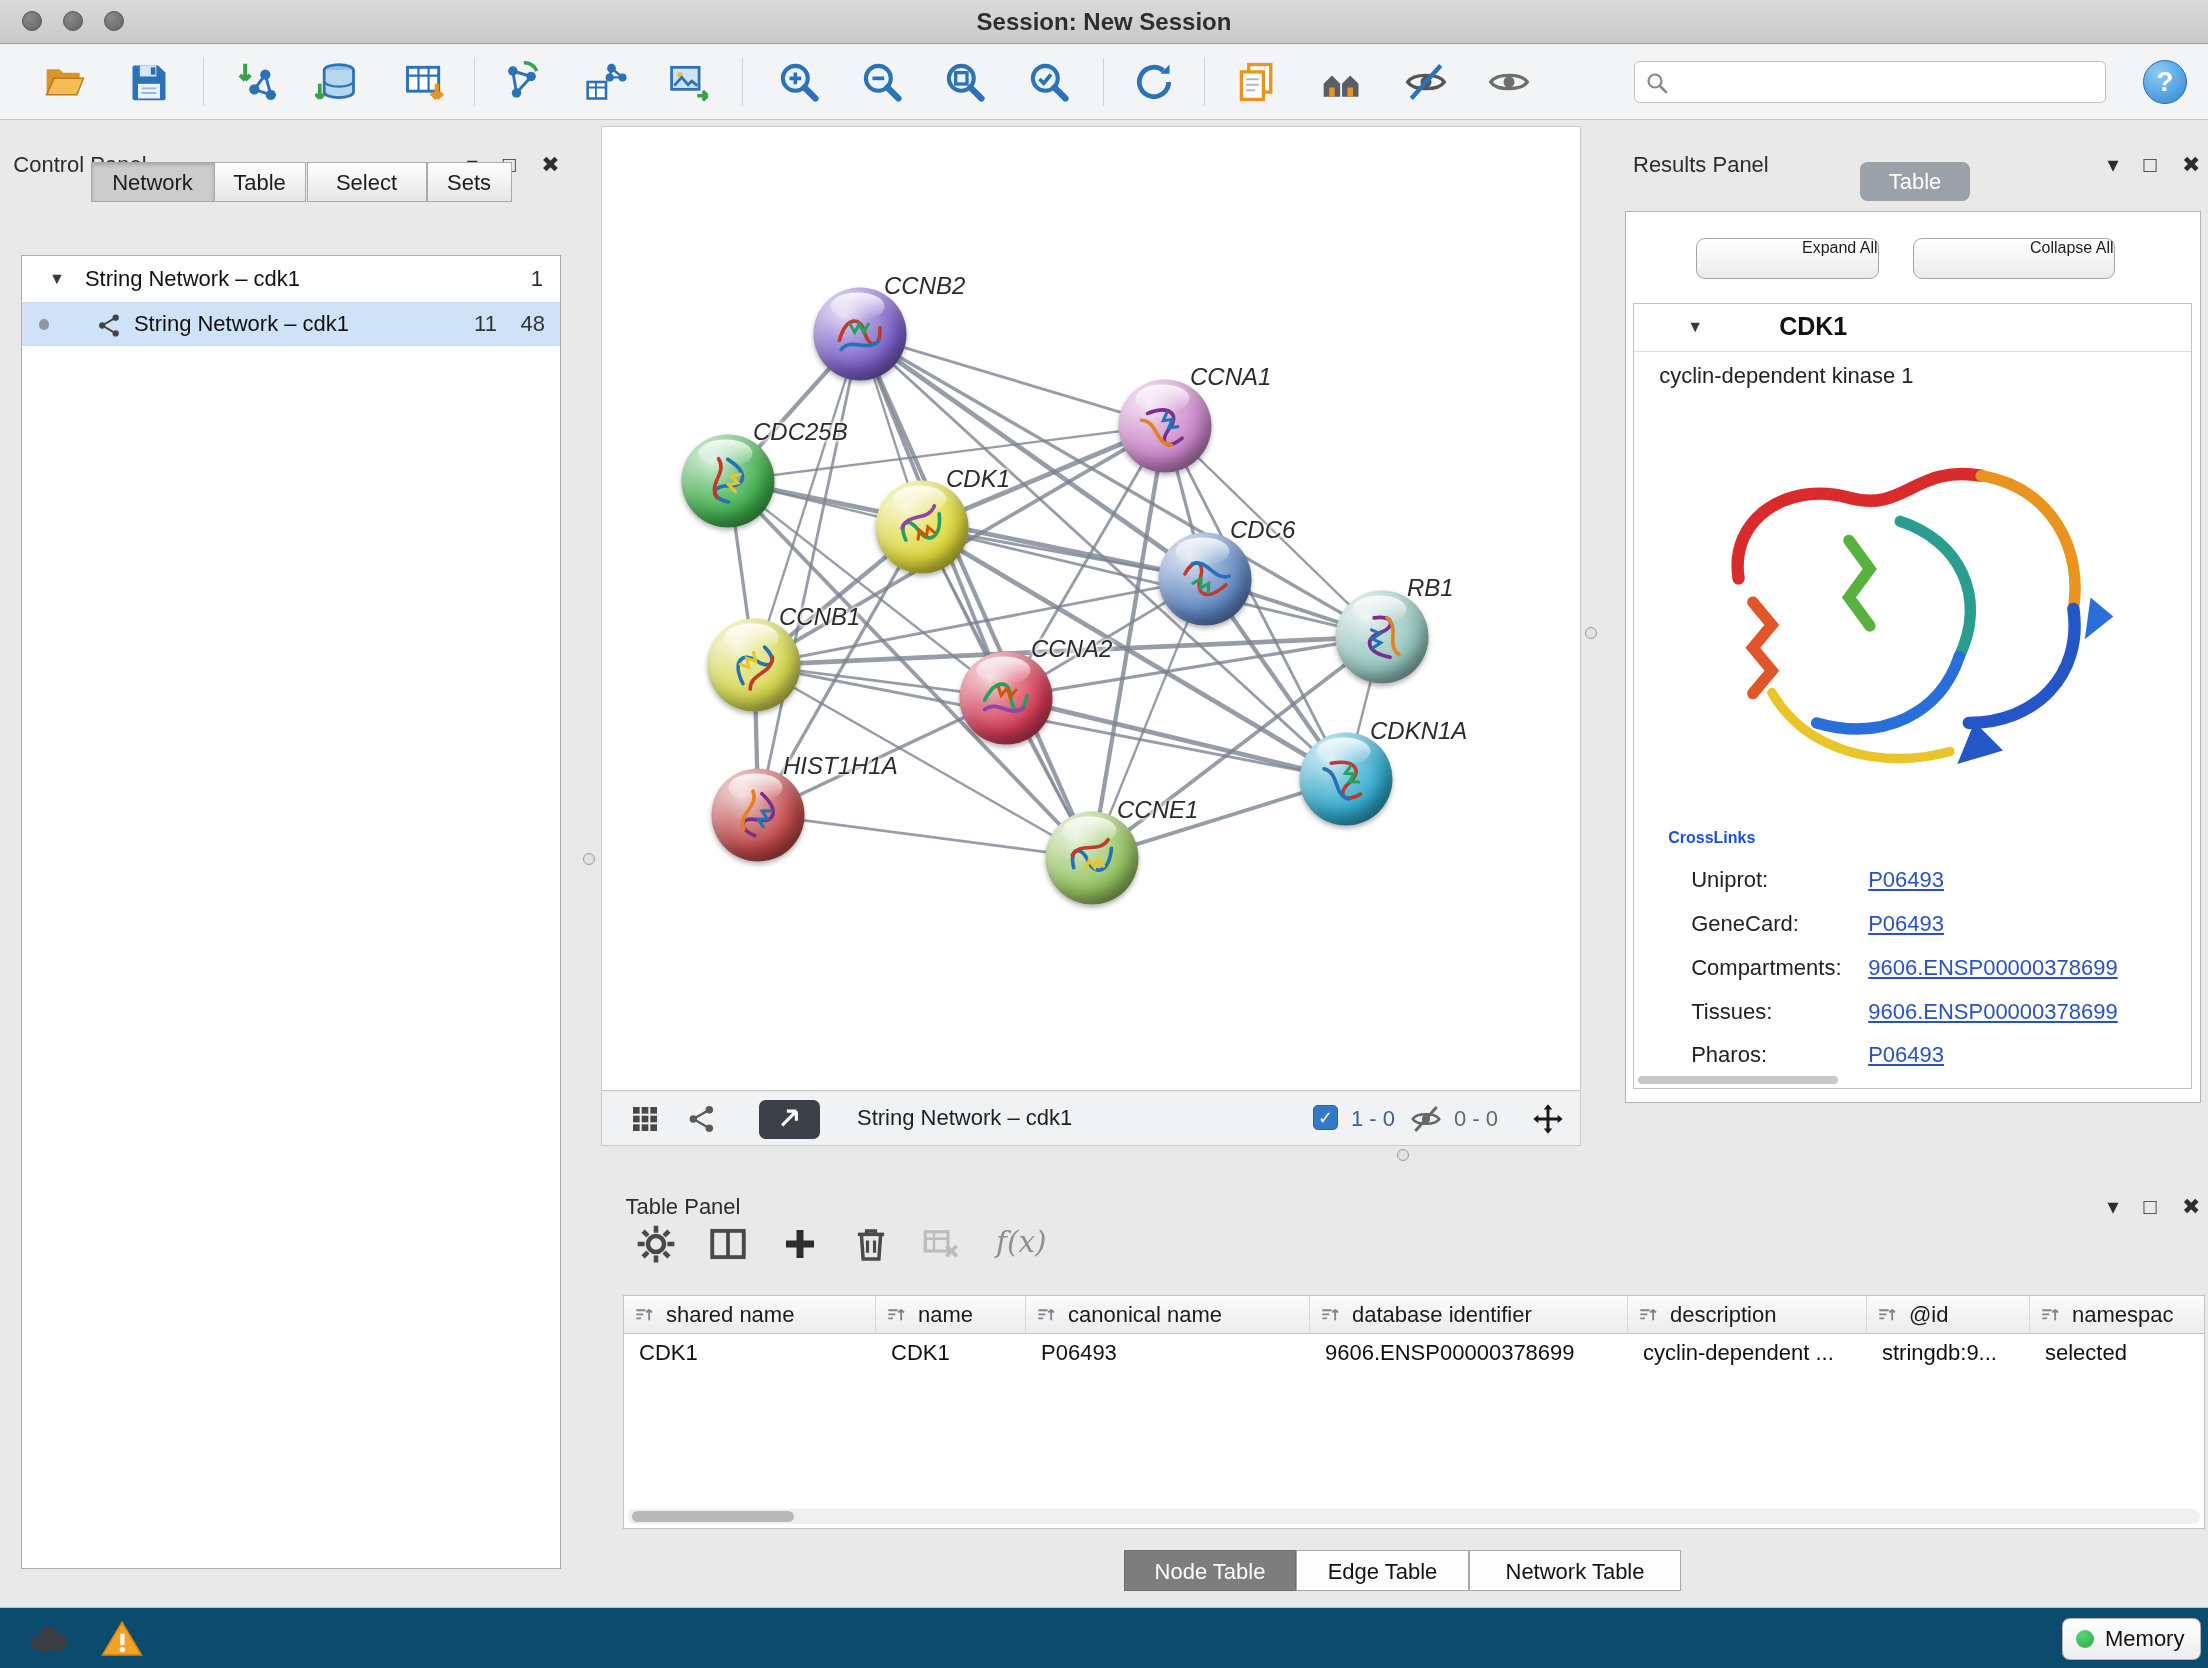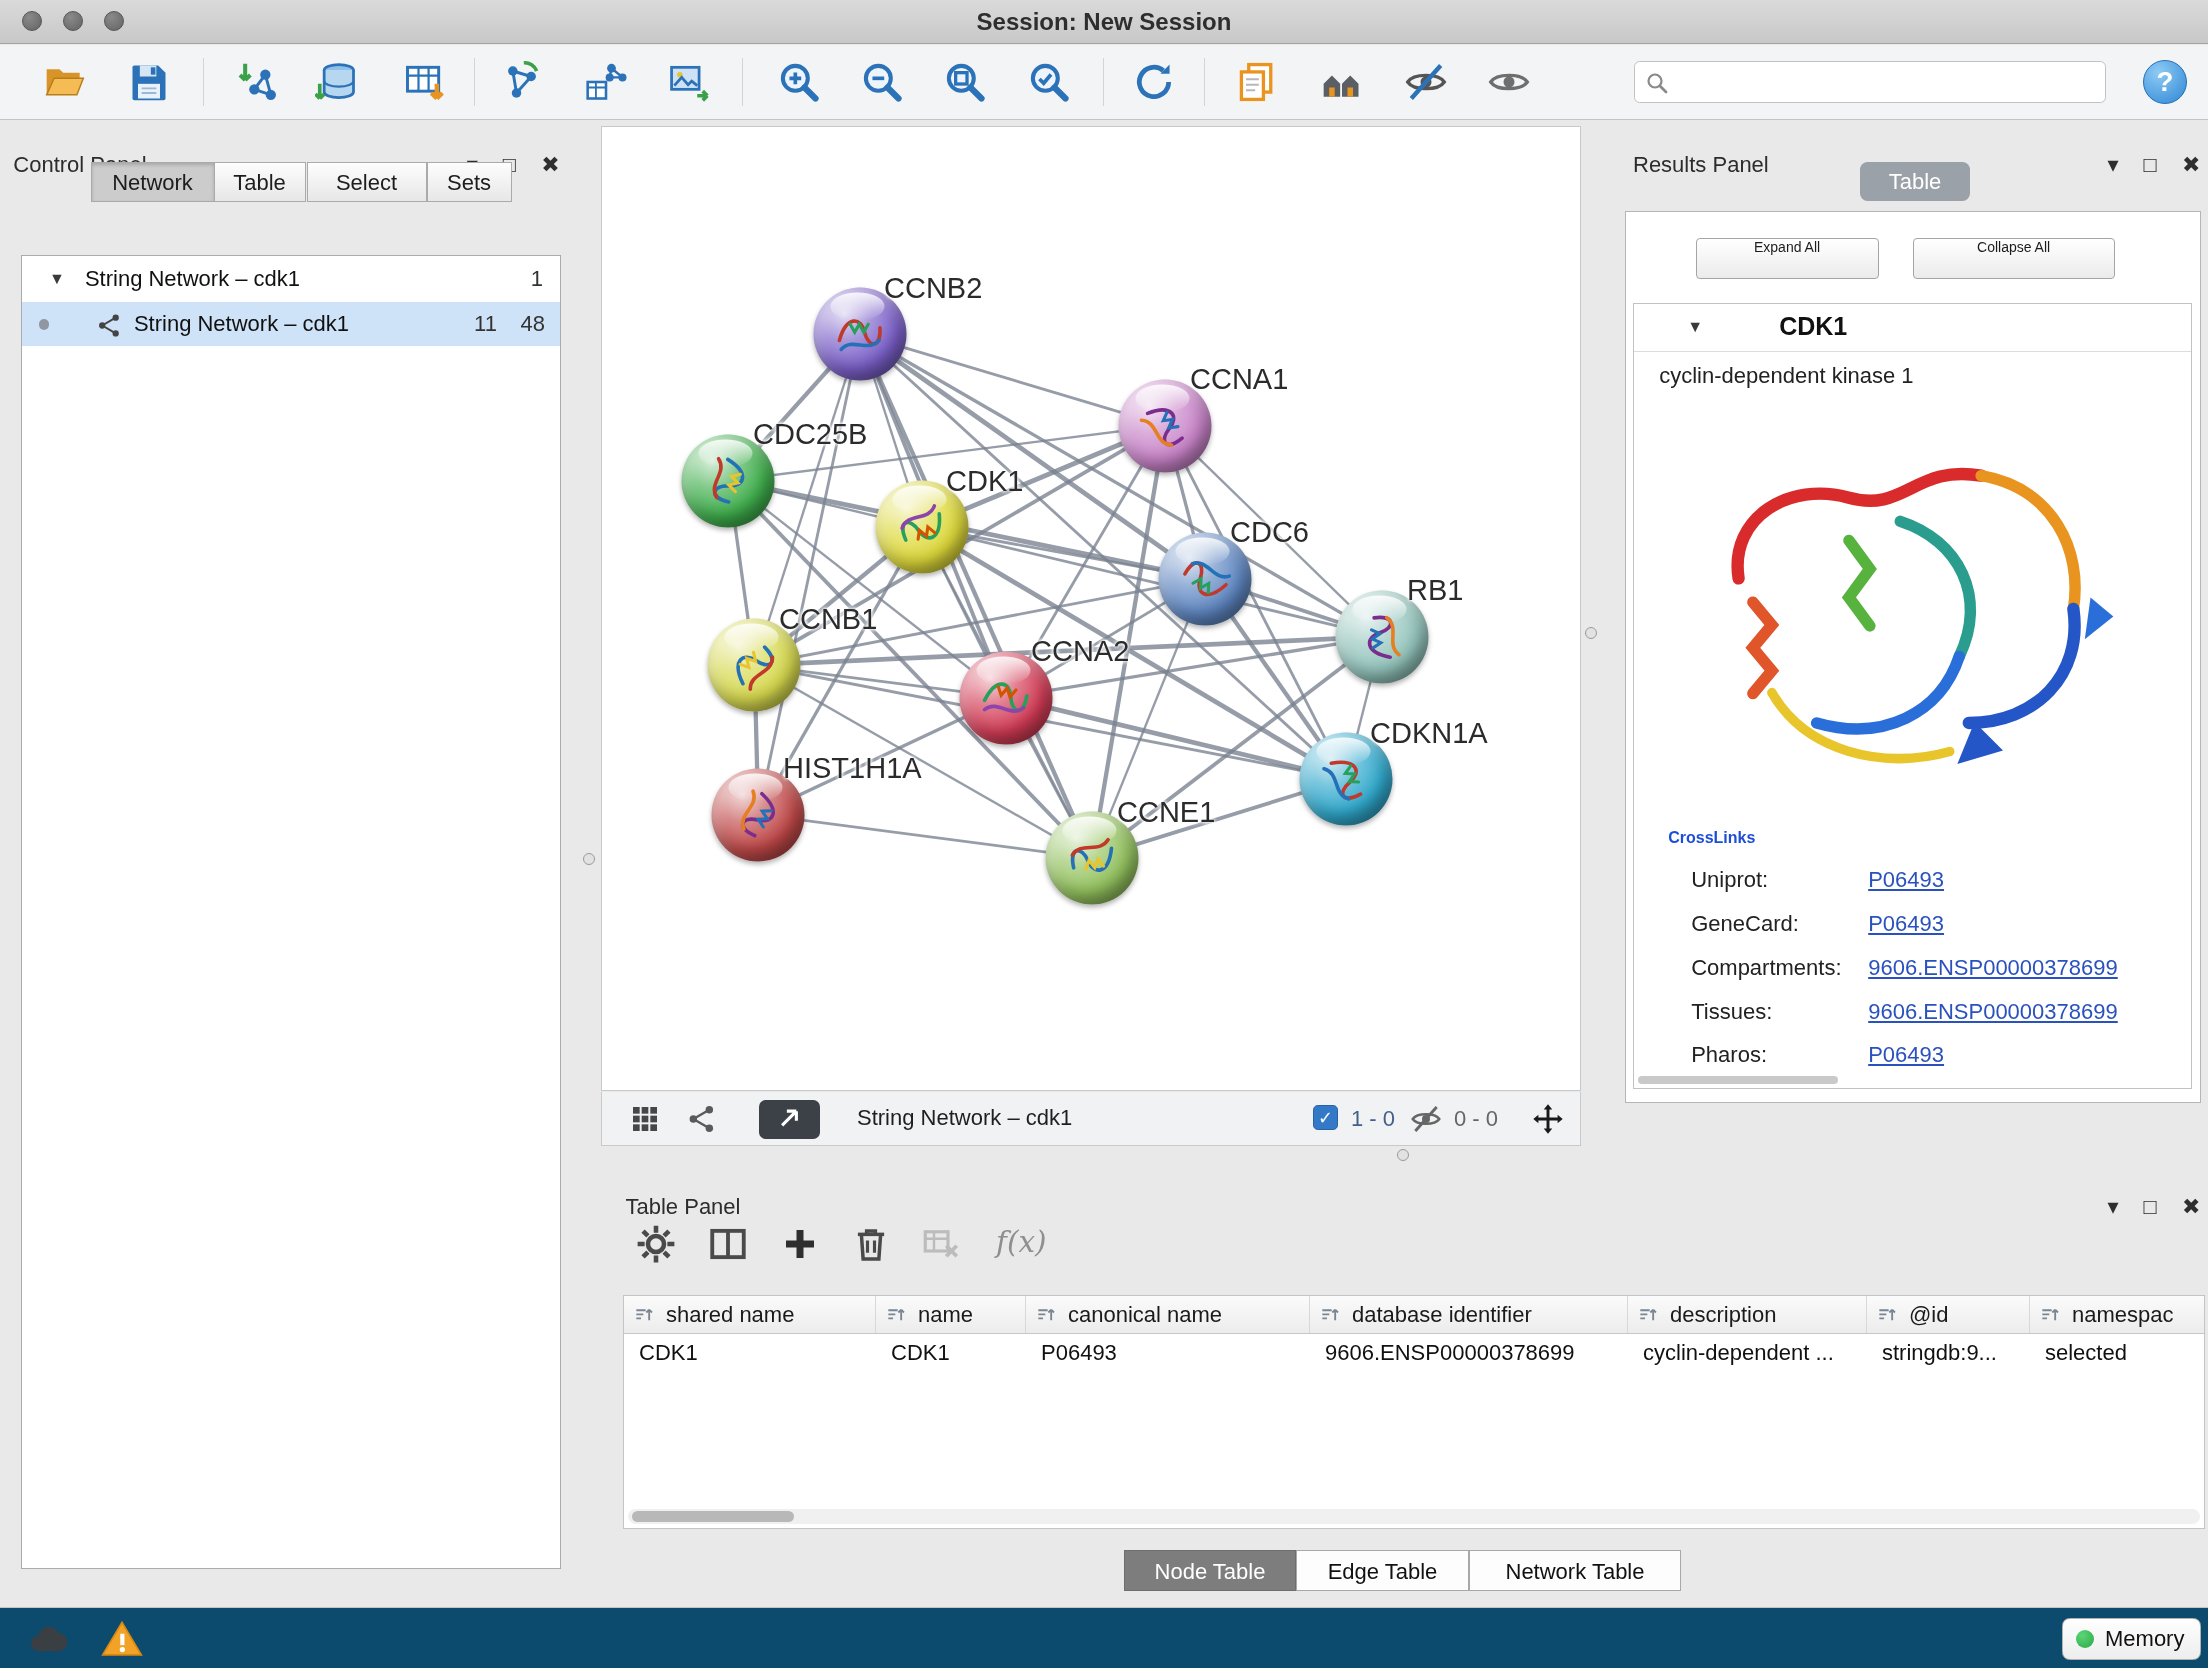--- a/index.html
+++ b/index.html
@@ -40,37 +40,37 @@
   .trow.selrow{background:#cfe3f8;}
   .tri{font-size:16px;color:#3a3a3a;position:absolute;top:12.4px;}
   .bullet{position:absolute;left:17px;top:17px;width:10.5px;height:10.5px;border-radius:50%;background:#9097a0;}
   .num{position:absolute;top:8.6px;color:#333;}
 
   
   .canvas{position:absolute;left:601px;top:126px;width:980px;height:965px;background:#fff;border:1px solid #c9c9c9;}
   #edges-svg{position:absolute;left:0;top:0;}
   .net-node{position:absolute;width:93px;height:93px;border-radius:50%;transform:translate(-50%,-50%);box-shadow:0 2.9px 5.7px rgba(0,0,0,.30), inset -6.7px -10.5px 15px rgba(0,0,0,.30), inset 5.7px 9.5px 13.3px rgba(255,255,255,.35);}
   .net-node::before{content:"";position:absolute;left:18%;top:5%;width:58%;height:30%;border-radius:50%;background:linear-gradient(rgba(255,255,255,.85),rgba(255,255,255,0));}
-  .net-label{position:absolute;font-size:29px;color:#2b2b2b;white-space:nowrap;text-shadow:0 0 3.8px #fff,0 0 3.8px #fff,0 0 4.8px #fff;}
+  .net-label{position:absolute;font-size:24px;color:#2b2b2b;white-space:nowrap;text-shadow:0 0 3.8px #fff,0 0 3.8px #fff,0 0 4.8px #fff;font-style:italic;}
   .net-footer{position:absolute;left:601px;top:1092px;width:980px;height:54px;background:#f1f2f3;border:1px solid #c9c9c9;border-top:none;}
   .nf-title{position:absolute;left:255px;top:13.3px;font-size:22px;color:#1f1f1f;}
   .nf-ico{position:absolute;top:11.4px;width:32px;height:32px;}
   .nf-darkbtn{position:absolute;left:157px;top:7.6px;width:61px;height:39px;background:#3c4148;border-radius:6.7px;}
   .nf-darkbtn svg{width:28.5px;height:28.5px;margin:4.8px auto 0;}
   .nf-check{position:absolute;left:711px;top:13.3px;width:25px;height:25px;background:#3478c8;border:1px solid #2a62a6;border-radius:4.8px;color:#fff;font-size:18px;text-align:center;line-height:24px;}
   .nf-cnt{position:absolute;top:14.3px;font-size:22px;color:#44608a;}
   .nf-cnt.gray{color:#666;}
 
   .split-dot{position:absolute;width:12.4px;height:12.4px;border-radius:50%;background:#e2e2e2;border:1px solid #9a9a9a;}
 
   
   .rp{position:absolute;left:1617px;top:120px;width:592px;height:1037px;}
   .badge{position:absolute;left:243px;top:42px;width:110px;height:39px;background:#9aa1a8;border-radius:7.6px;color:#fff;font-size:22px;text-align:center;line-height:39px;}
   .rp-content{position:absolute;left:7.6px;top:91px;width:576px;height:892px;background:#fff;border:1px solid #b5b5b5;}
-  .rbtn{position:absolute;top:26px;height:41px;background:linear-gradient(#ffffff,#ebebeb);border:1px solid #a5a5a5;border-radius:4px;font-size:14px;text-align:center;color:#1d1d1d;}
+  .rbtn{position:absolute;top:26px;height:41px;background:linear-gradient(#ffffff,#ebebeb);border:1px solid #a5a5a5;border-radius:9px;font-size:16px;text-align:right;color:#1d1d1d;}
   .section{position:absolute;left:7.6px;top:91px;width:559px;height:786px;border:1px solid #c2c2c2;background:#fff;}
   .sec-head{position:absolute;left:0;top:0;width:100%;height:48px;border-bottom:1px solid #dcdcdc;}
   .sec-head .tri{left:53px;top:14.3px;}
   .gene-name{position:absolute;left:145px;top:7.6px;font-size:25px;font-weight:bold;color:#111;}
   .gene-desc{position:absolute;left:25px;top:59px;font-size:22px;color:#222;}
   .protein-img{position:absolute;left:38px;top:103px;width:487px;height:417px;}
   .xl-head{position:absolute;left:34px;top:525px;font-size:16px;font-weight:bold;color:#1d4ed8;}
   .xrow{position:absolute;left:0;width:100%;height:44px;font-size:22px;}
   .xrow .xlabel{position:absolute;left:57px;top:7.6px;color:#222;}
   .xrow .xval{position:absolute;left:234px;top:7.6px;color:#2a52be;text-decoration:underline;white-space:nowrap;}

